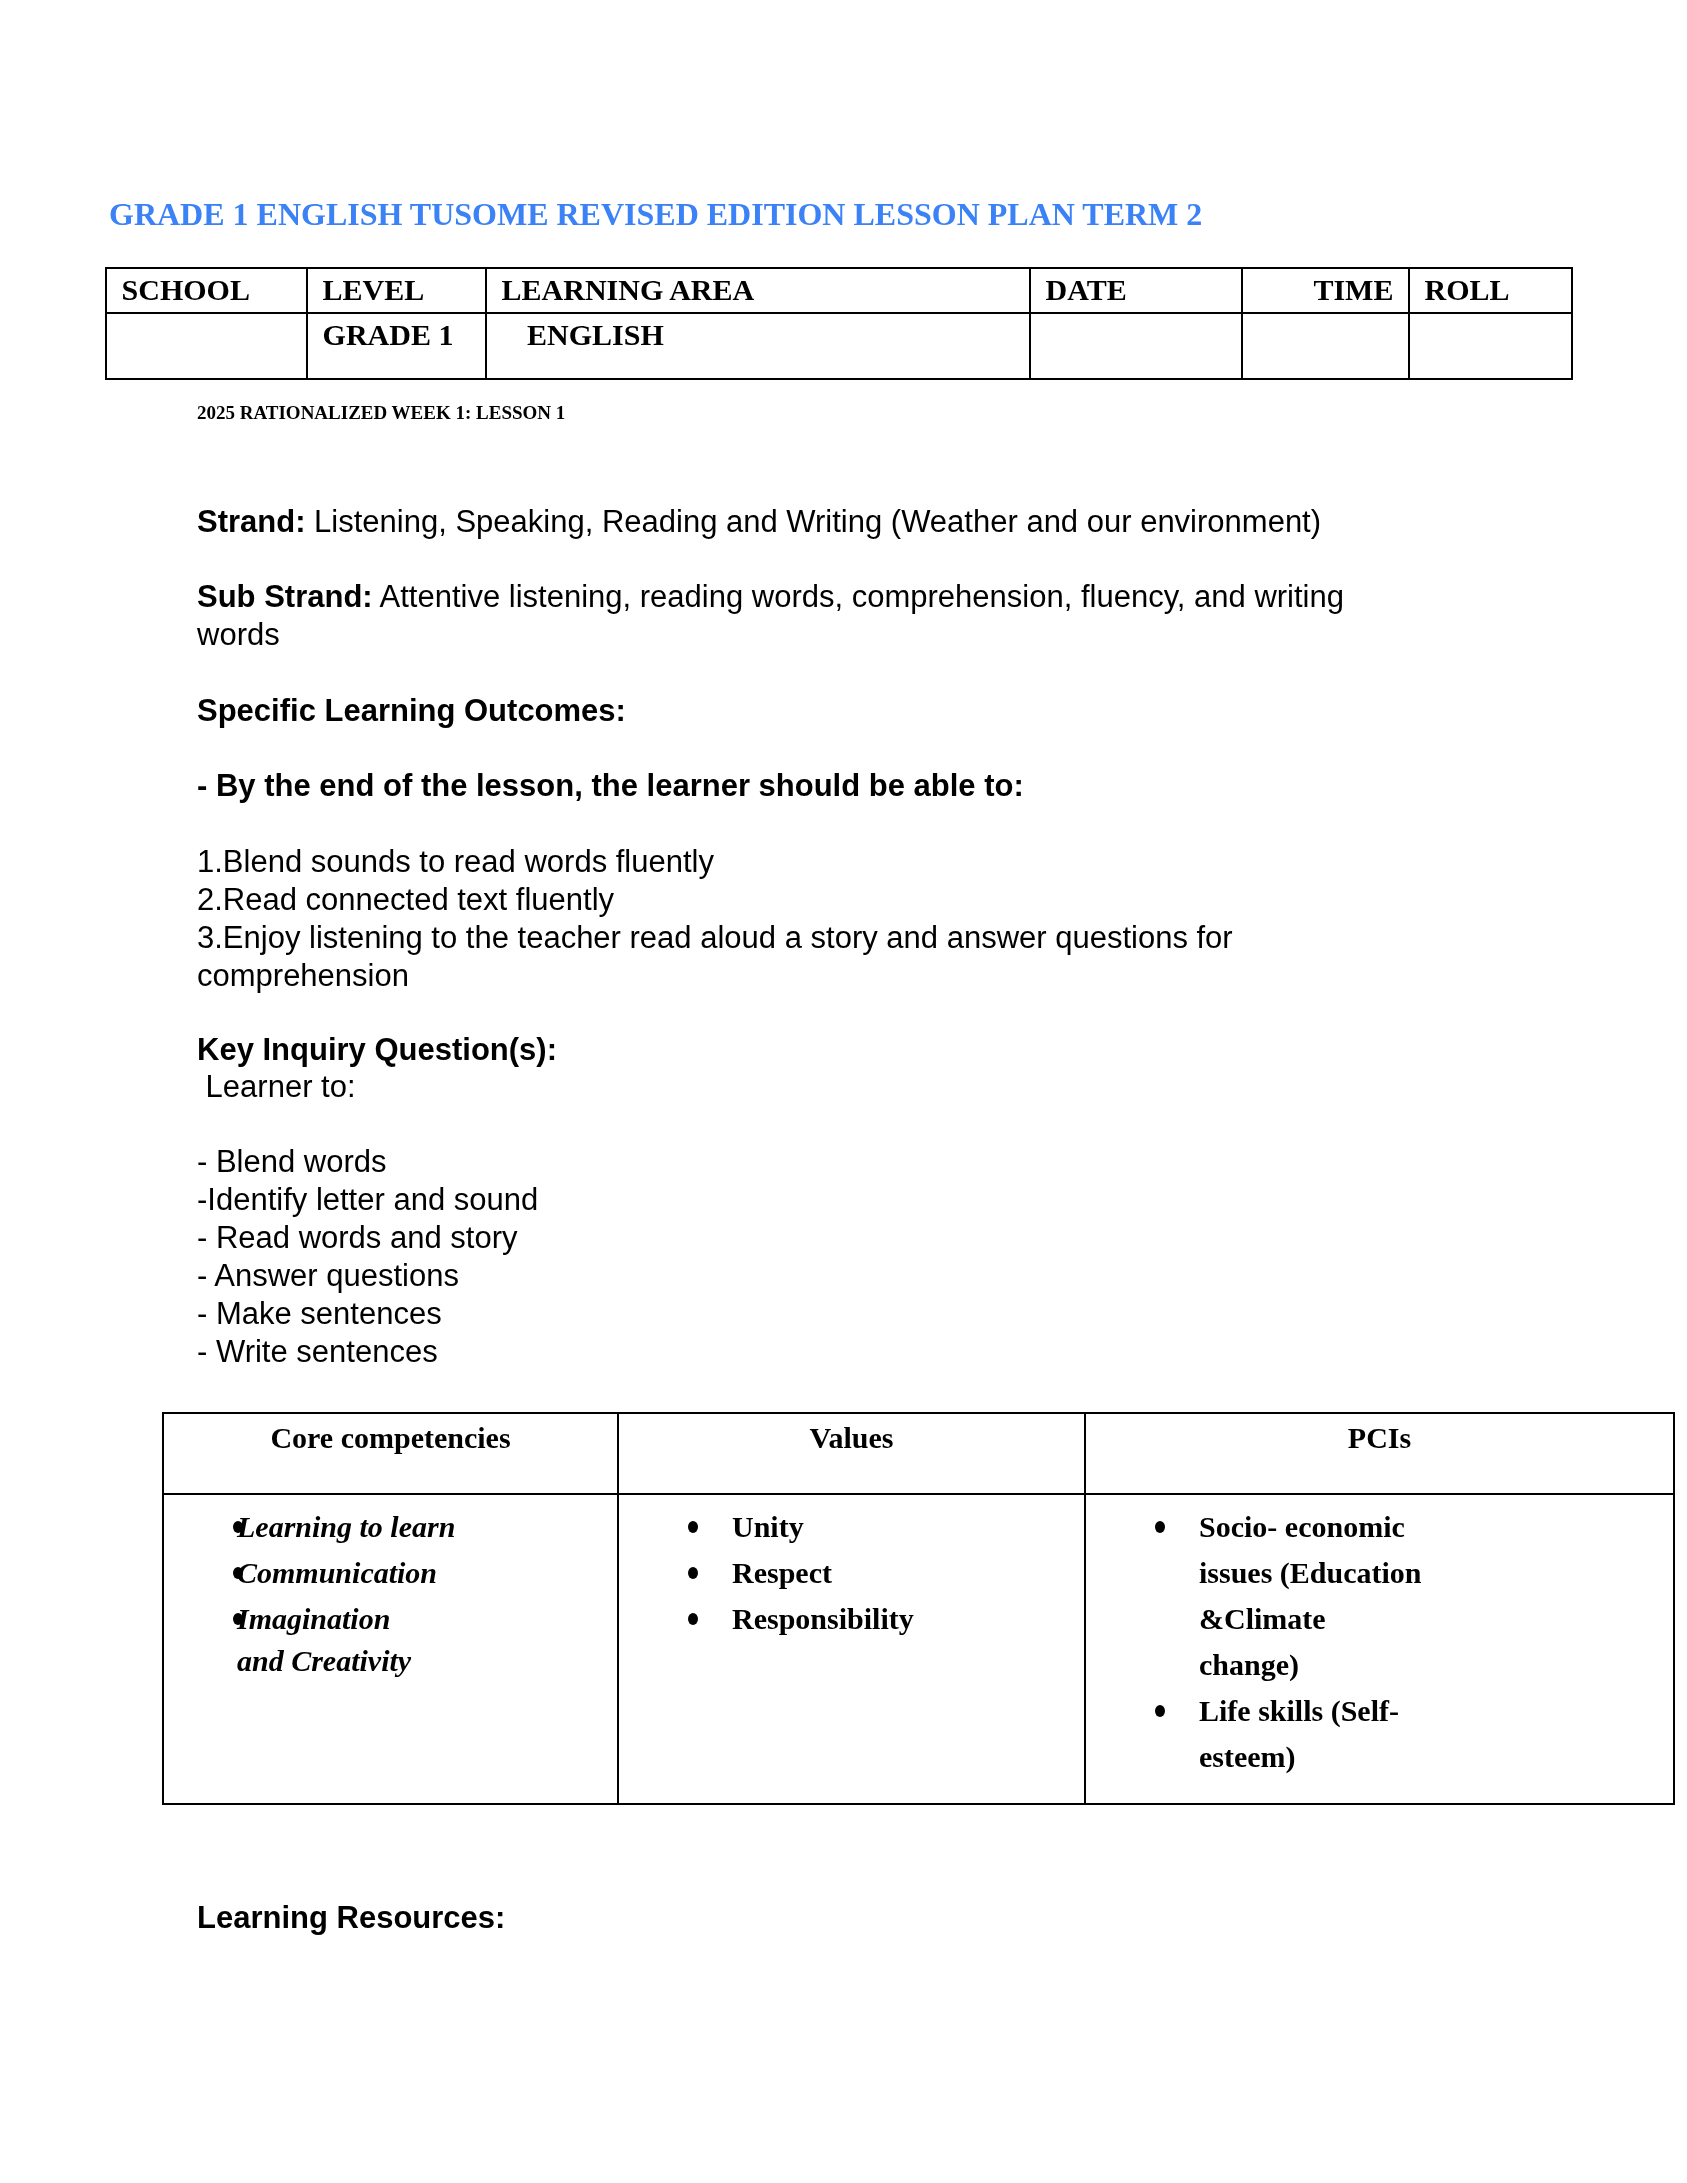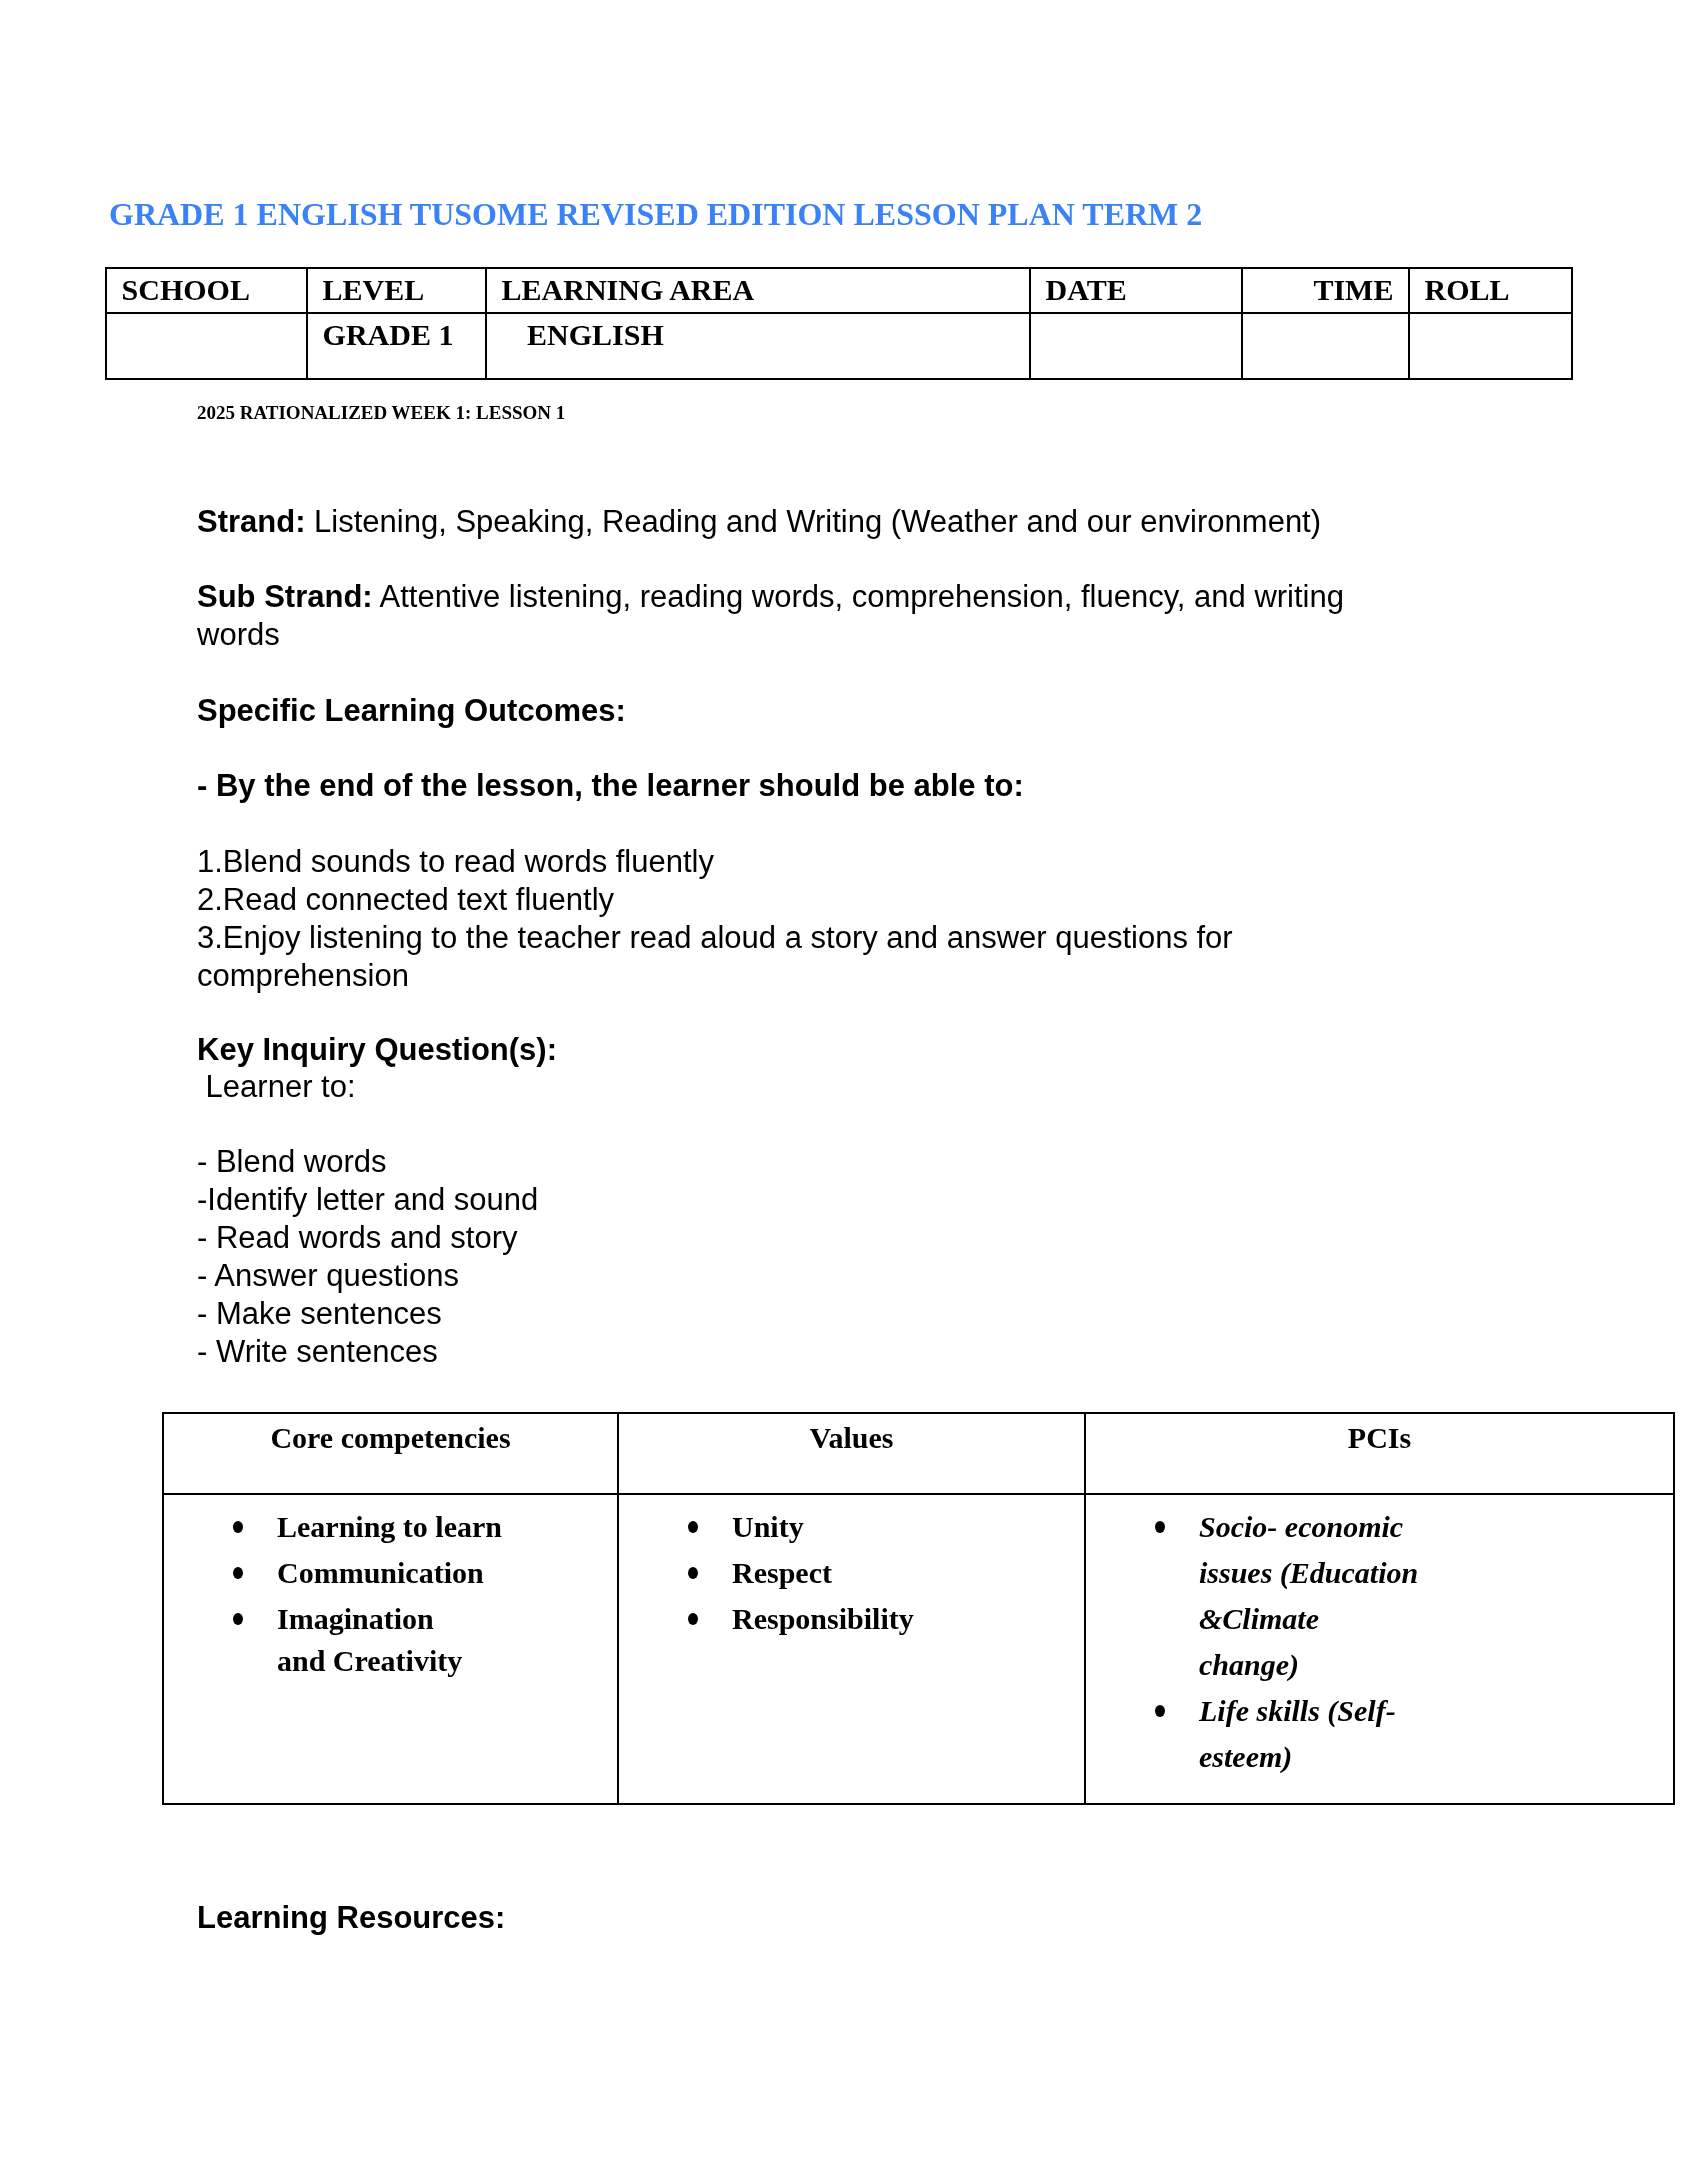--- a/index.html
+++ b/index.html
@@ -79,26 +79,26 @@
     list-style: none; margin: 0; padding: 0;
   }
   #comp-table li {
     position: relative;
     line-height: 46px;
   }
   #comp-table li .bullet {
     position: absolute; top: 17px;
     width: 10px; height: 12px; border-radius: 50%; background: #000;
   }
-  .col1 li { padding-left: 112px; }
+  .col1 li { padding-left: 72px; font-style: italic; }
   .col1 li .bullet { left: 68px; }
   .col2 li { padding-left: 112px; }
   .col2 li .bullet { left: 68px; }
   .col3 ul { width: 331px; }
-  .col3 li { padding-left: 112px; line-height: 44px; font-style: italic; }
+  .col3 li { padding-left: 112px; line-height: 44px; }
   .col3 li .bullet { left: 68px; }
   .col3 li .line { display: block; white-space: nowrap; }
 </style>
 </head>
 <body>
 
 <div id="doc-title" class="abs serif">GRADE 1 ENGLISH TUSOME REVISED EDITION LESSON PLAN TERM 2</div>
 
 <table id="info-table" class="abs serif">
   <tbody>

